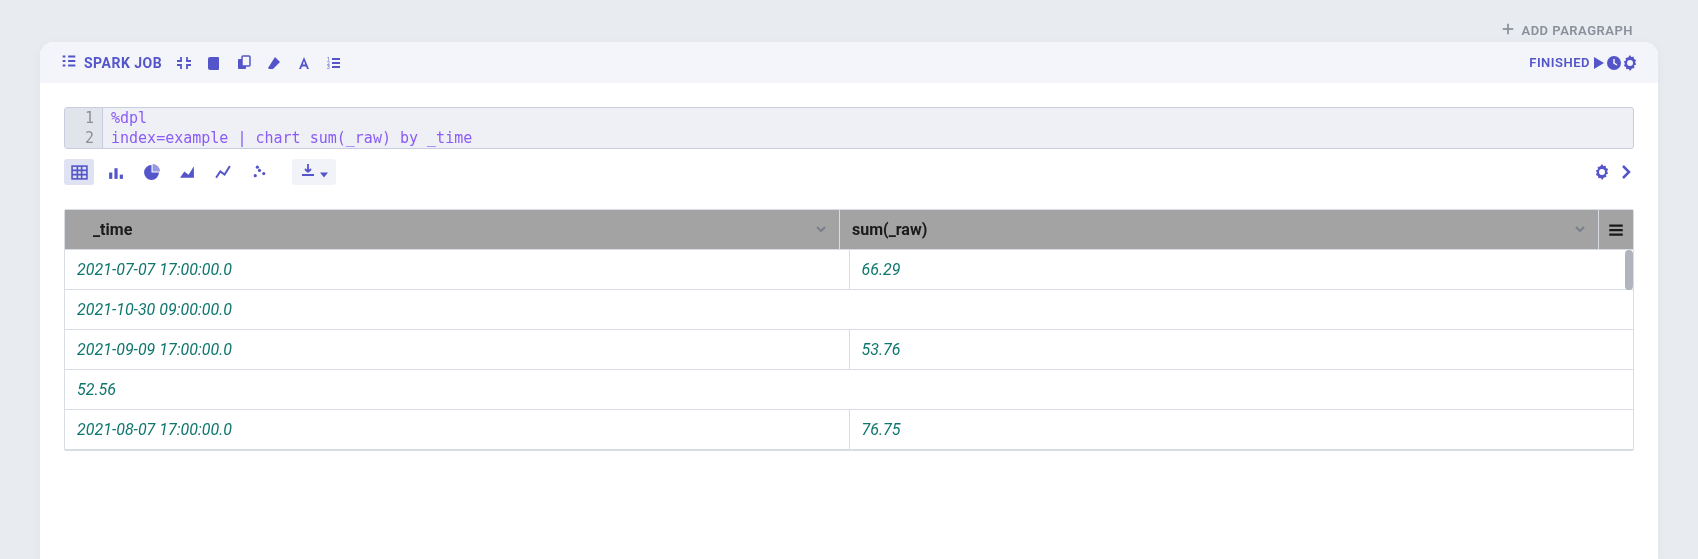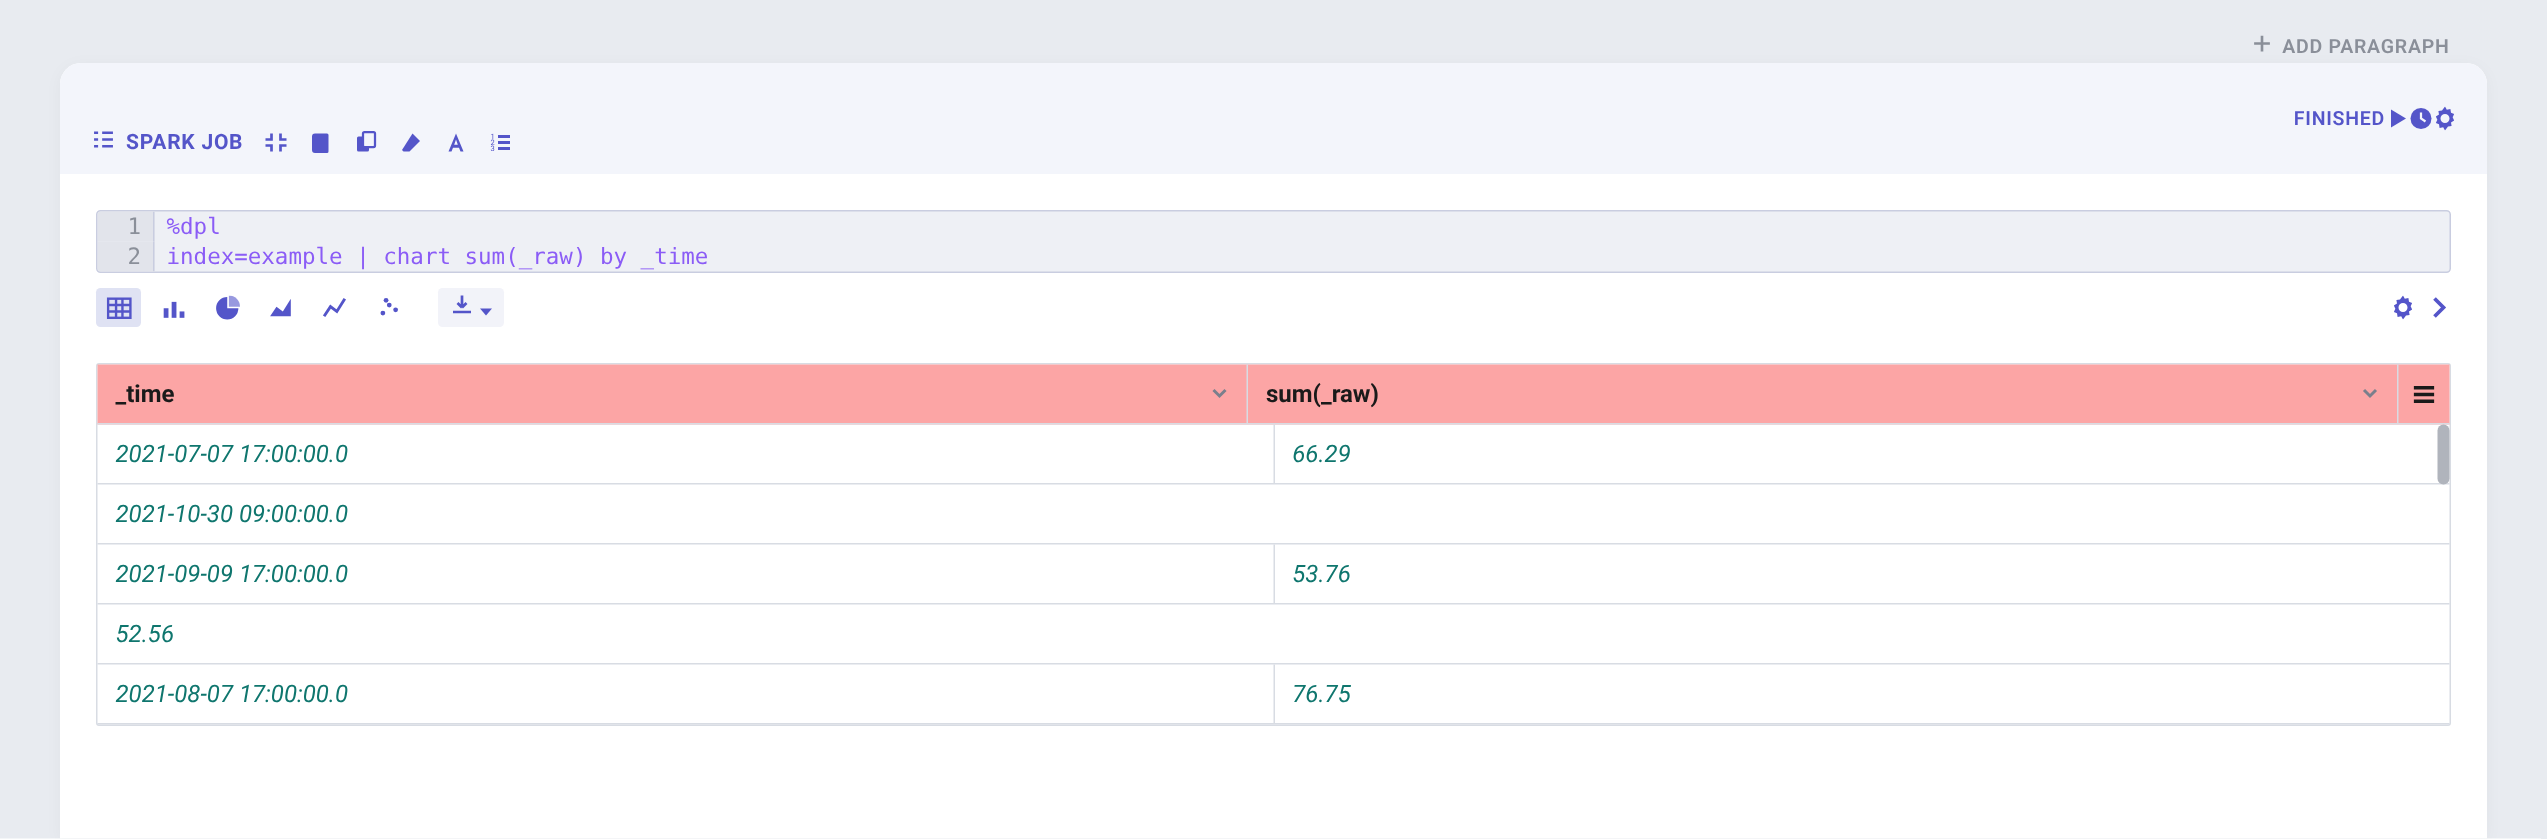--- a/index.html
+++ b/index.html
@@ -41,21 +41,20 @@
     align-items: center;
     justify-content: space-between;
     padding: 10px 20px;
     background: #f3f5fb;
   }
   .cell-header-left {
     display: flex;
     align-items: center;
     gap: 14px;
     color: #5455c9;
-    margin-top: 32px;
   }
   .spark-job {
     display: flex;
     align-items: center;
     gap: 6px;
     font-size: 14px;
     font-weight: 700;
     letter-spacing: 0.5px;
     cursor: pointer;
   }
@@ -149,22 +148,23 @@
     color: #5455c9;
   }
   .results-table {
     margin: 14px 24px 0;
     border: 1px solid #d8dce3;
     border-radius: 2px;
     position: relative;
   }
   .thead {
     display: flex;
-    background: #fca5a5;
+    background: #a3a3a3;
     border-bottom: 1px solid #d8dce3;
+    padding-left: 16px;
   }
   .th {
     flex: 1;
     padding: 10px 12px;
     font-size: 16px;
     font-weight: 700;
     color: #1a1a1a;
     display: flex;
     align-items: center;
     justify-content: space-between;

